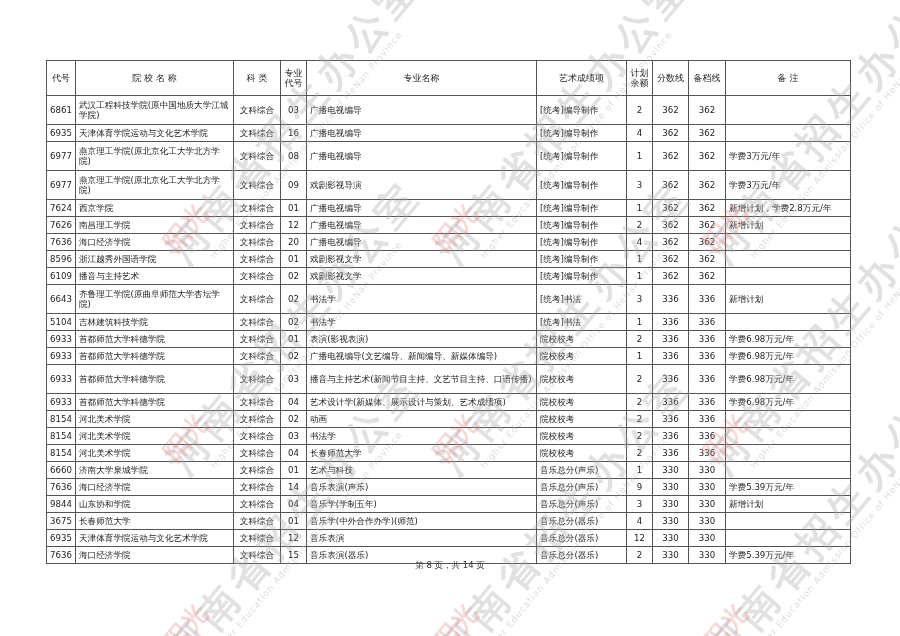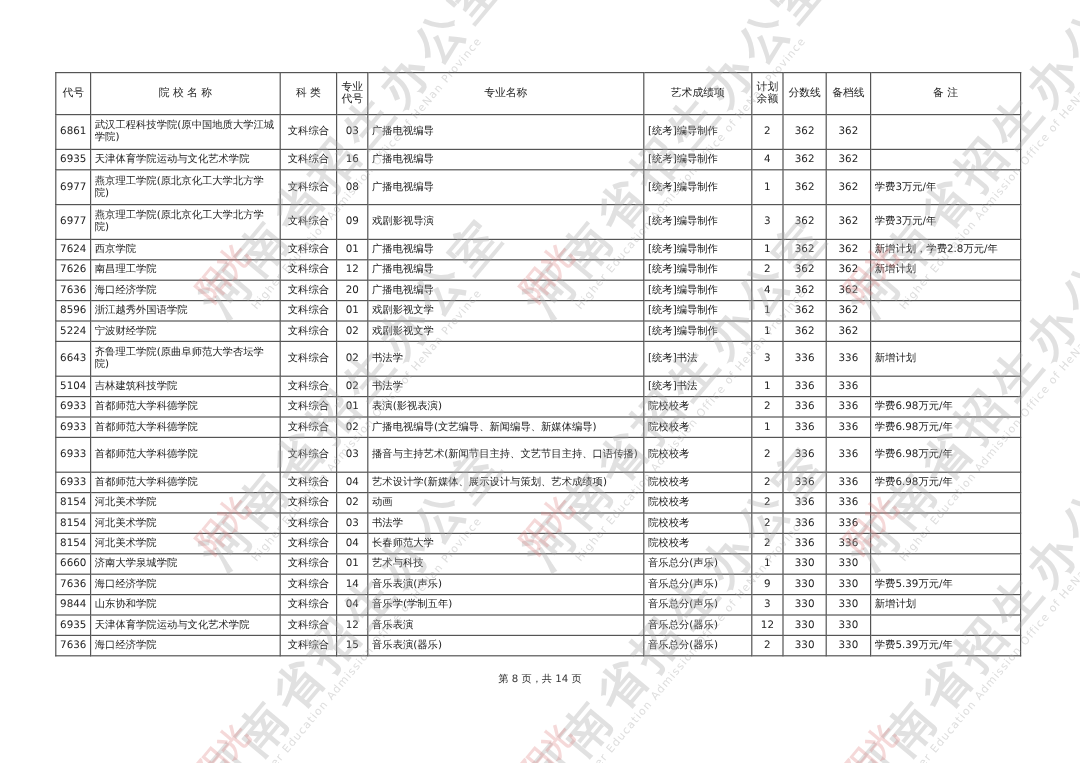--- a/index.html
+++ b/index.html
@@ -147,22 +147,22 @@
           <td class="c">文科综合</td>
           <td class="c">01</td>
           <td class="l">戏剧影视文学</td>
           <td class="l">[统考]编导制作</td>
           <td class="c">1</td>
           <td class="c">362</td>
           <td class="c">362</td>
           <td class="l"></td>
         </tr>
         <tr class="h1">
-          <td class="c">5224</td>
-          <td class="l">宁波财经学院</td>
+          <td class="c">6109</td>
+          <td class="l">播音与主持艺术</td>
           <td class="c">文科综合</td>
           <td class="c">02</td>
           <td class="l">戏剧影视文学</td>
           <td class="l">[统考]编导制作</td>
           <td class="c">1</td>
           <td class="c">362</td>
           <td class="c">362</td>
           <td class="l"></td>
         </tr>
         <tr class="h2">
@@ -301,20 +301,32 @@
           <td class="c">9844</td>
           <td class="l">山东协和学院</td>
           <td class="c">文科综合</td>
           <td class="c">04</td>
           <td class="l">音乐学(学制五年)</td>
           <td class="l">音乐总分(声乐)</td>
           <td class="c">3</td>
           <td class="c">330</td>
           <td class="c">330</td>
           <td class="l">新增计划</td>
+        </tr>
+        <tr class="h1">
+          <td class="c">3675</td>
+          <td class="l">长春师范大学</td>
+          <td class="c">文科综合</td>
+          <td class="c">01</td>
+          <td class="l">音乐学(中外合作办学)(师范)</td>
+          <td class="l">音乐总分(器乐)</td>
+          <td class="c">4</td>
+          <td class="c">330</td>
+          <td class="c">330</td>
+          <td class="l"></td>
         </tr>
         <tr class="h1">
           <td class="c">6935</td>
           <td class="l">天津体育学院运动与文化艺术学院</td>
           <td class="c">文科综合</td>
           <td class="c">12</td>
           <td class="l">音乐表演</td>
           <td class="l">音乐总分(器乐)</td>
           <td class="c">12</td>
           <td class="c">330</td>

